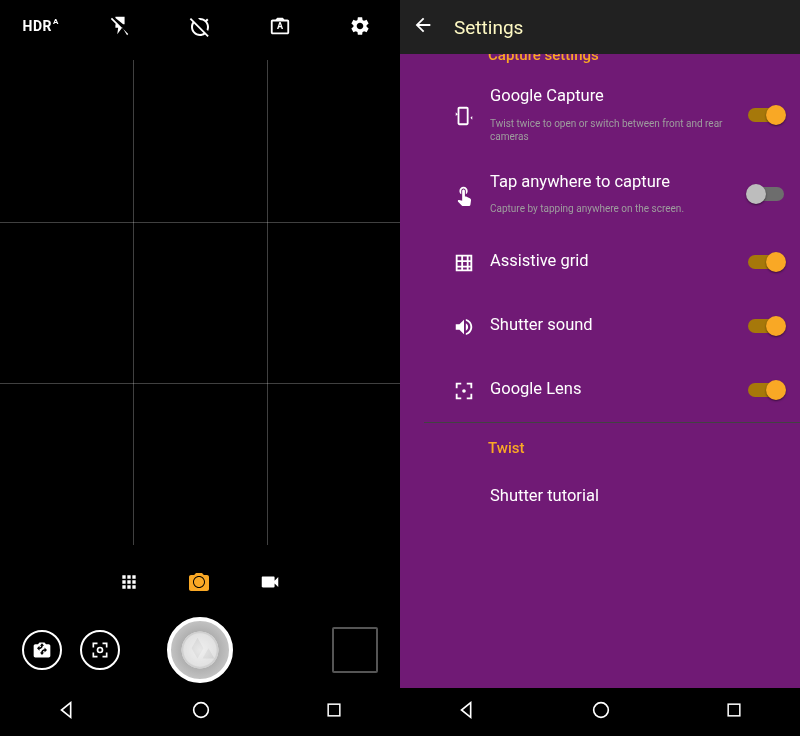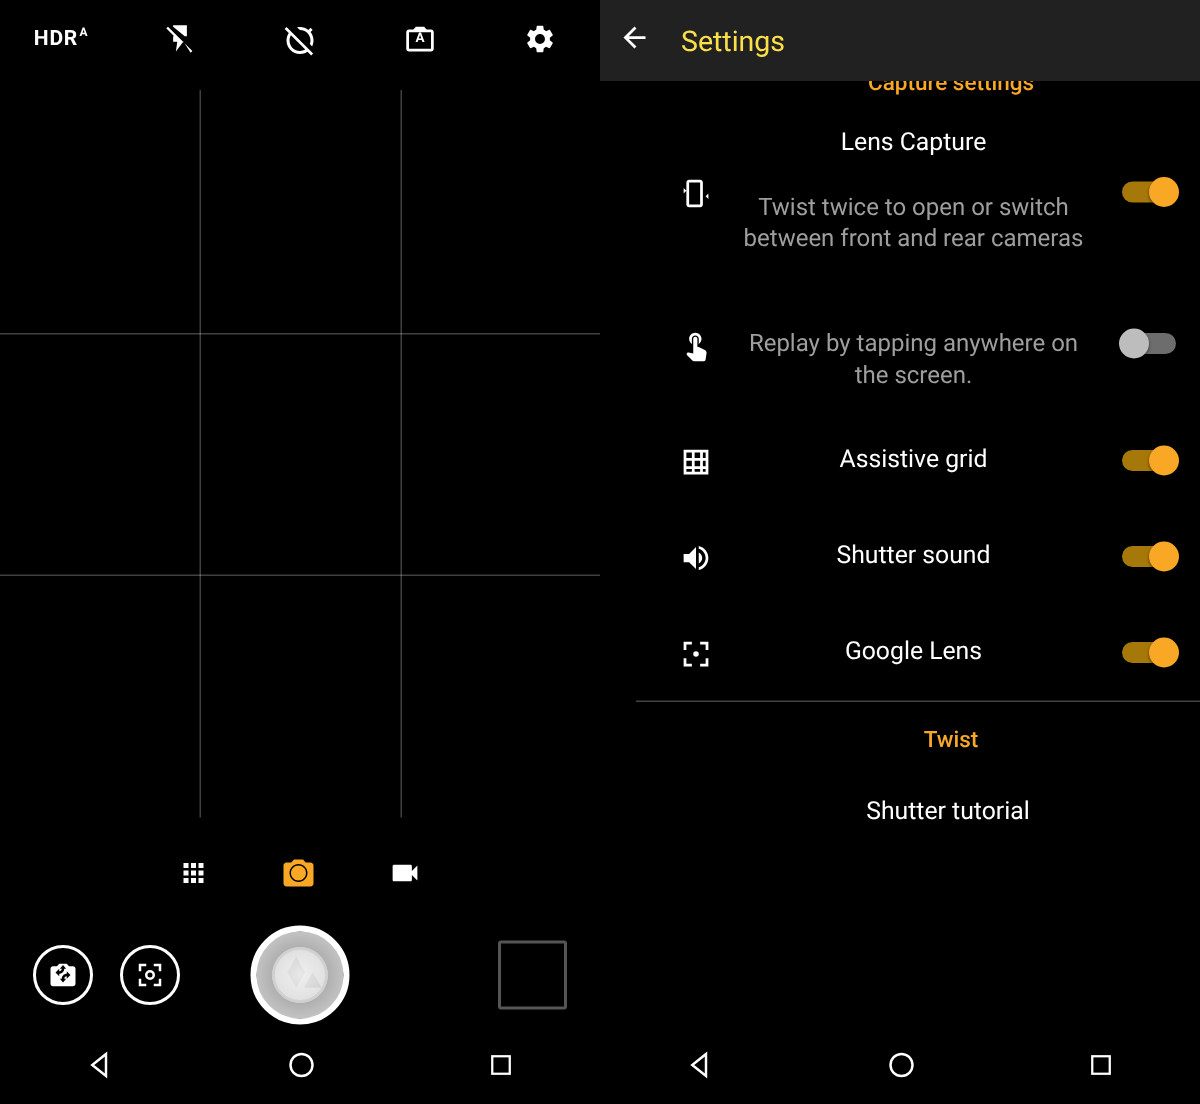--- a/index.html
+++ b/index.html
@@ -3,21 +3,21 @@
 <meta charset="utf-8">
 <style>
 * { margin:0; padding:0; box-sizing:border-box; }
 body {
   width:800px; height:736px;
   background:#000;
   font-family:Roboto,"Segoe UI",Helvetica,Arial,sans-serif;
   display:flex;
   overflow:hidden;
 }
-.pane { width:468px; height:736px; position:relative;text-align:center; }
+.pane { width:468px; height:736px; position:relative; }
 
 
 .camera { background:#000; }
 .topbar {
   height:52px;
   display:flex;
   align-items:center;
   justify-content:space-between;
   padding:0 16px;
   color:#fff;
@@ -79,24 +79,24 @@
 }
 
 
 .settings { background:#303030; display:flex; flex-direction:column; }
 .appbar {
   height:54px;
   background:#212121;
   display:flex; align-items:center;
   padding:0 12px;
 }
-.appbar .title { color:#fde047; font-size:19px; margin-left:20px; }
+.appbar .title { color:#fef9c3; font-size:19px; margin-left:20px; }
 .settings-body {
   flex:1 1 auto;
-  background:#000000;
+  background:#701a75;
   color:#ececec;
   overflow:hidden;
   position:relative;
   padding-left:24px;
 }
 .section-header {
   color:#f9a825;
   font-size:15px;
   padding:16px 20px 8px 64px;
   font-weight:500;
@@ -104,21 +104,21 @@
 .section-header.cut { padding-top:0px; margin-top:-8px; }
 .row {
   display:flex;
   align-items:center;
   padding:14px 16px 14px 20px;
   min-height:64px;
 }
 .row .ic { width:40px; display:flex; justify-content:center; align-items:flex-start; padding-top:2px; flex-shrink:0; }
 .row .txt { flex:1 1 auto; padding-left:6px; padding-right:10px; }
 .row .txt .t { font-size:16.5px; color:#fff; line-height:1.25; }
-.row .txt .s { font-size:16px; color:#9e9e9e; line-height:1.35; margin-top:20px; }
+.row .txt .s { font-size:10px; color:#9e9e9e; line-height:1.35; margin-top:10px; }
 .row .ctl { width:46px; display:flex; justify-content:flex-end; align-items:center; flex-shrink:0; }
 .toggle {
   width:36px; height:14px; border-radius:7px; position:relative;
 }
 .toggle .knob {
   position:absolute; top:-3px;
   width:20px; height:20px; border-radius:50%;
   box-shadow:0 1px 2px rgba(0,0,0,.5);
 }
 .toggle.on  { background:#a6780a; }
@@ -246,38 +246,39 @@
   <div class="settings-body">
     <div class="section-header cut">Capture settings</div>
 
     <div class="row">
       <div class="ic">
         <svg width="22" height="22" viewBox="0 0 24 24">
             <path d="M7 2h8c1.1 0 2 .9 2 2v16c0 1.1-.9 2-2 2H7c-1.1 0-2-.9-2-2V4c0-1.1.9-2 2-2zm8 18V4H7v16h8zM3 8l2 2-2 2V8zm18 4l-2 2 2 2v-4z"></path>
           </svg>
       </div>
       <div class="txt">
-        <div class="t">Lens Capture</div>
+        <div class="t">Google Capture</div>
         <div class="s">Twist twice to open or switch between front and rear cameras</div>
       </div>
       <div class="ctl">
         <div class="toggle on">
             <div class="knob"></div>
           </div>
       </div>
     </div>
 
     <div class="row">
       <div class="ic">
         <svg width="22" height="22" viewBox="0 0 24 24">
             <path d="M9 11.24V7.5C9 6.12 10.12 5 11.5 5S14 6.12 14 7.5v3.74c1.21-.81 2-2.18 2-3.74C16 5.01 13.99 3 11.5 3S7 5.01 7 7.5c0 1.56.79 2.93 2 3.74zm9.84 4.63l-4.54-2.26c-.17-.07-.35-.11-.54-.11H13v-6c0-.83-.67-1.5-1.5-1.5S10 6.67 10 7.5v10.74l-3.44-.72c-.37-.08-.76.04-1.03.31-.43.44-.43 1.14 0 1.58l4.01 4.01c.37.38.89.58 1.42.58h6.1c1 0 1.84-.73 1.98-1.72l.63-4.47c.12-.85-.32-1.69-1.09-2.07z"></path>
           </svg>
       </div>
       <div class="txt">
-        <div class="s">Replay by tapping anywhere on the screen.</div>
+        <div class="t">Tap anywhere to capture</div>
+        <div class="s">Capture by tapping anywhere on the screen.</div>
       </div>
       <div class="ctl">
         <div class="toggle off">
             <div class="knob"></div>
           </div>
       </div>
     </div>
 
     <div class="row">
       <div class="ic">

